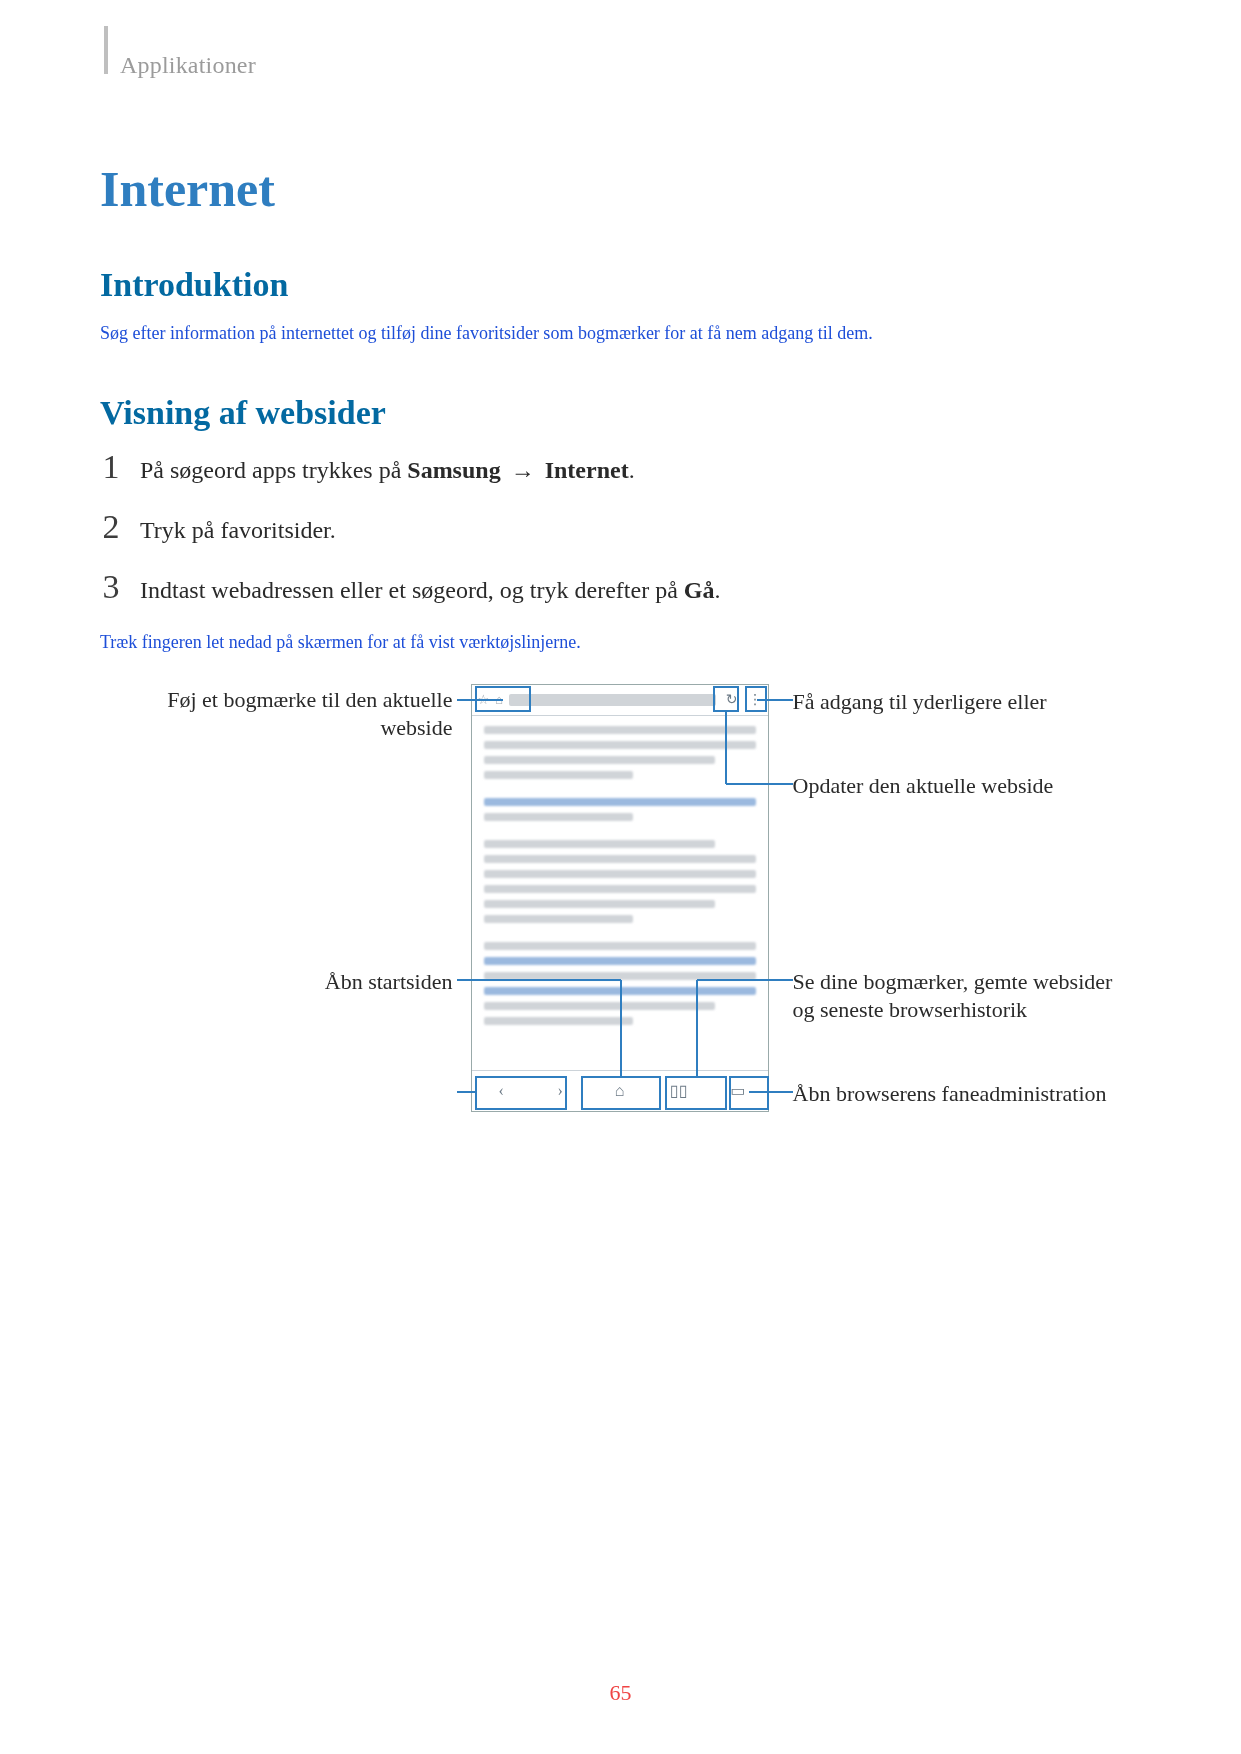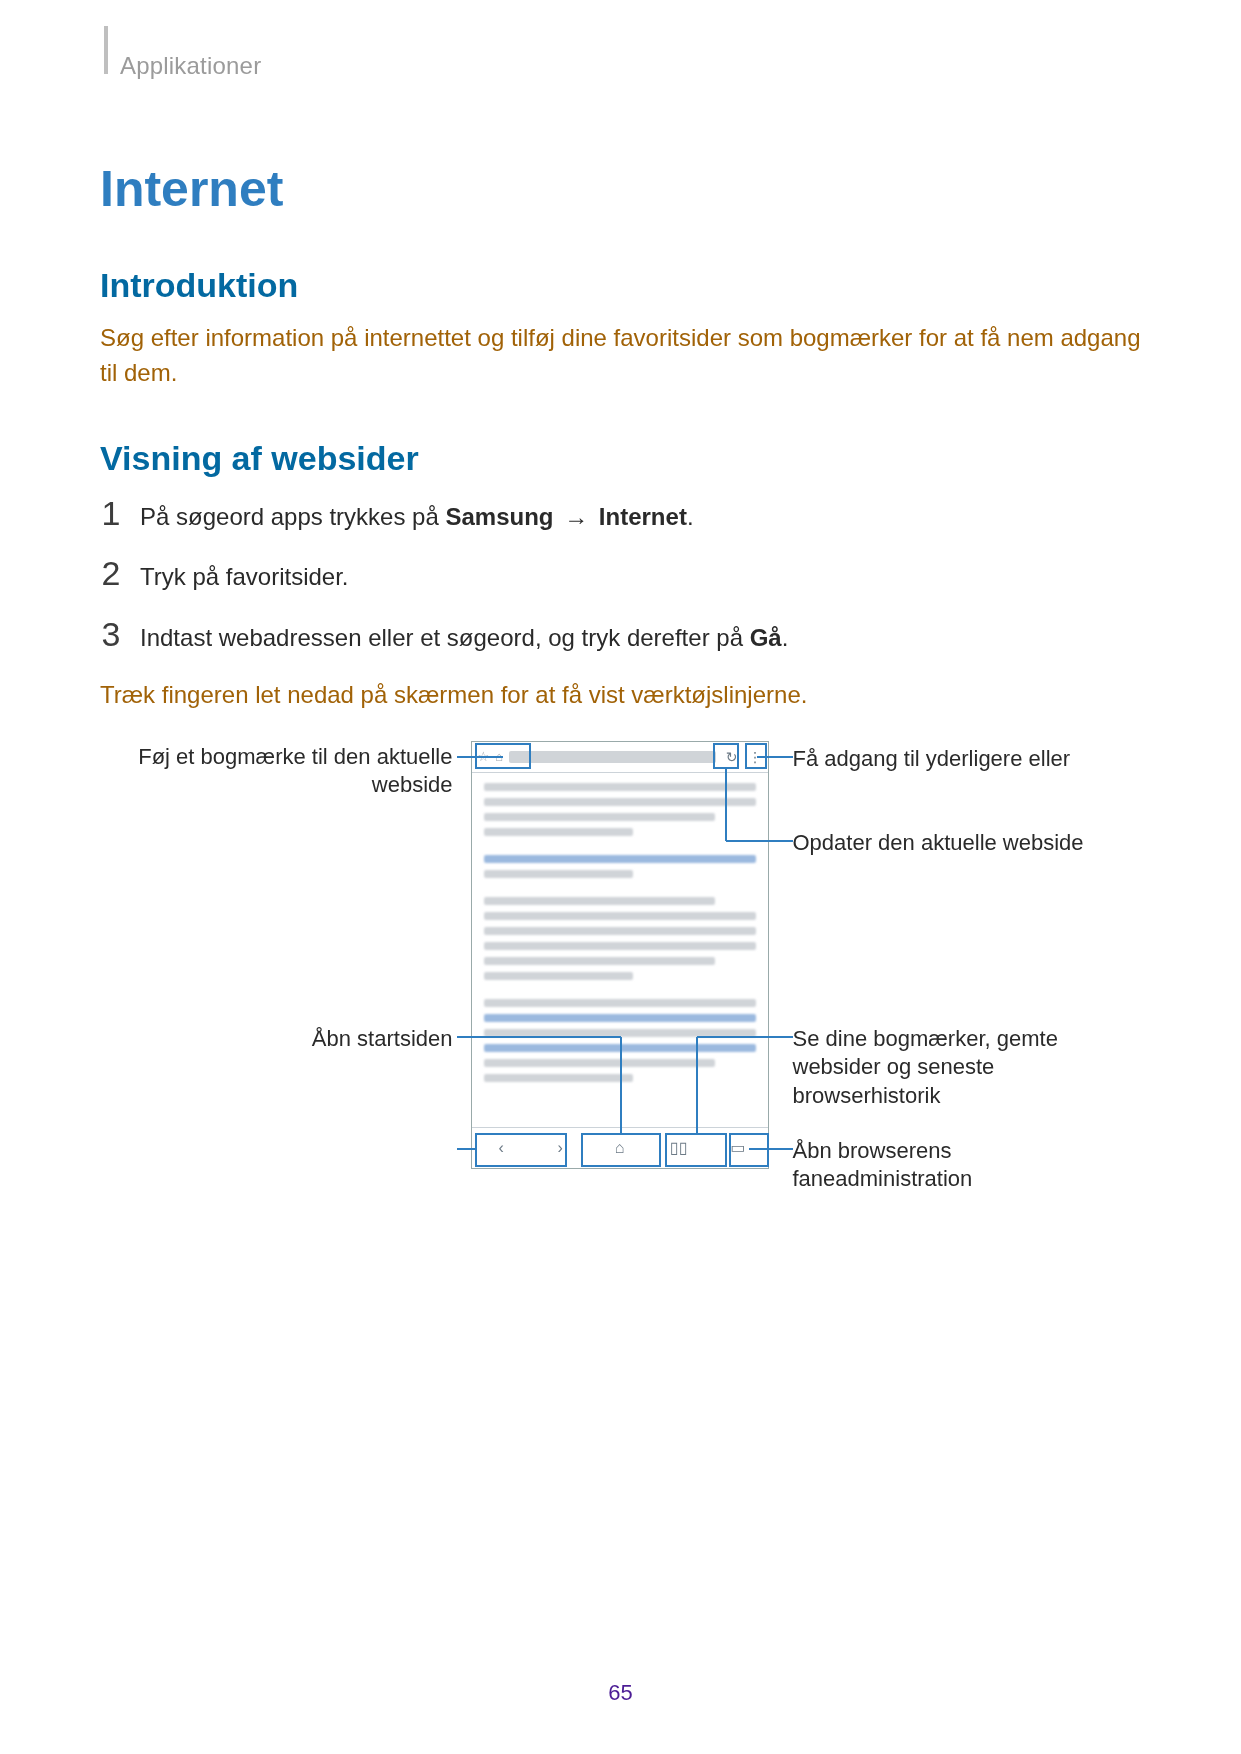--- a/index.html
+++ b/index.html
@@ -1,20 +1,20 @@
 <!DOCTYPE html>
 <html><head>
 <meta charset="utf-8">
 <style>
   html,body{margin:0;padding:0;background:#fff;}
   .page{
     width:1241px;
     height:1754px;
     position:relative;
-    font-family:Liberation Sans, sans-serif;
+    font-family:Liberation Serif, serif;
     color:#2a2a2a;
     box-sizing:border-box;
     padding:56px 100px 14px 100px;
     border-radius:23px;
   }
   .tab-marker{
     position:absolute;
     left:104px; top:26px;
     width:4px; height:48px;
     background:#bfbfbf;
@@ -32,24 +32,24 @@
     font-weight:700;
     margin:104px 0 0 0;
   }
   .h2{
     color:#0369a1;
     font-size:34px;
     font-weight:700;
     margin:48px 0 16px 0;
   }
   .body-p{
-    font-size:24px;
+    font-size:18px;
     line-height:1.45;
     margin:0 0 8px 0;
-    color:#a16207;
+    color:#1d4ed8;
   }
   ol.steps{
     list-style:none;
     padding:0;
     margin:18px 0 0 0;
   }
   ol.steps li{
     display:flex;
     align-items:baseline;
     gap:18px;
@@ -174,21 +174,21 @@
     pointer-events:none;
     z-index:4;
   }
   svg.lines line{stroke:#2f7ec0;stroke-width:2;}
   .page-num{
     position:absolute;
     bottom:48px;
     left:0; right:0;
     text-align:center;
     font-size:22px;
-    color:#4c1d95;
+    color:#ef4444;
   }
 </style>
 </head>
 <body>
 
 <div class="page">
 
   <div class="tab-marker"></div>
   <div class="header-label">Applikationer</div>
 

